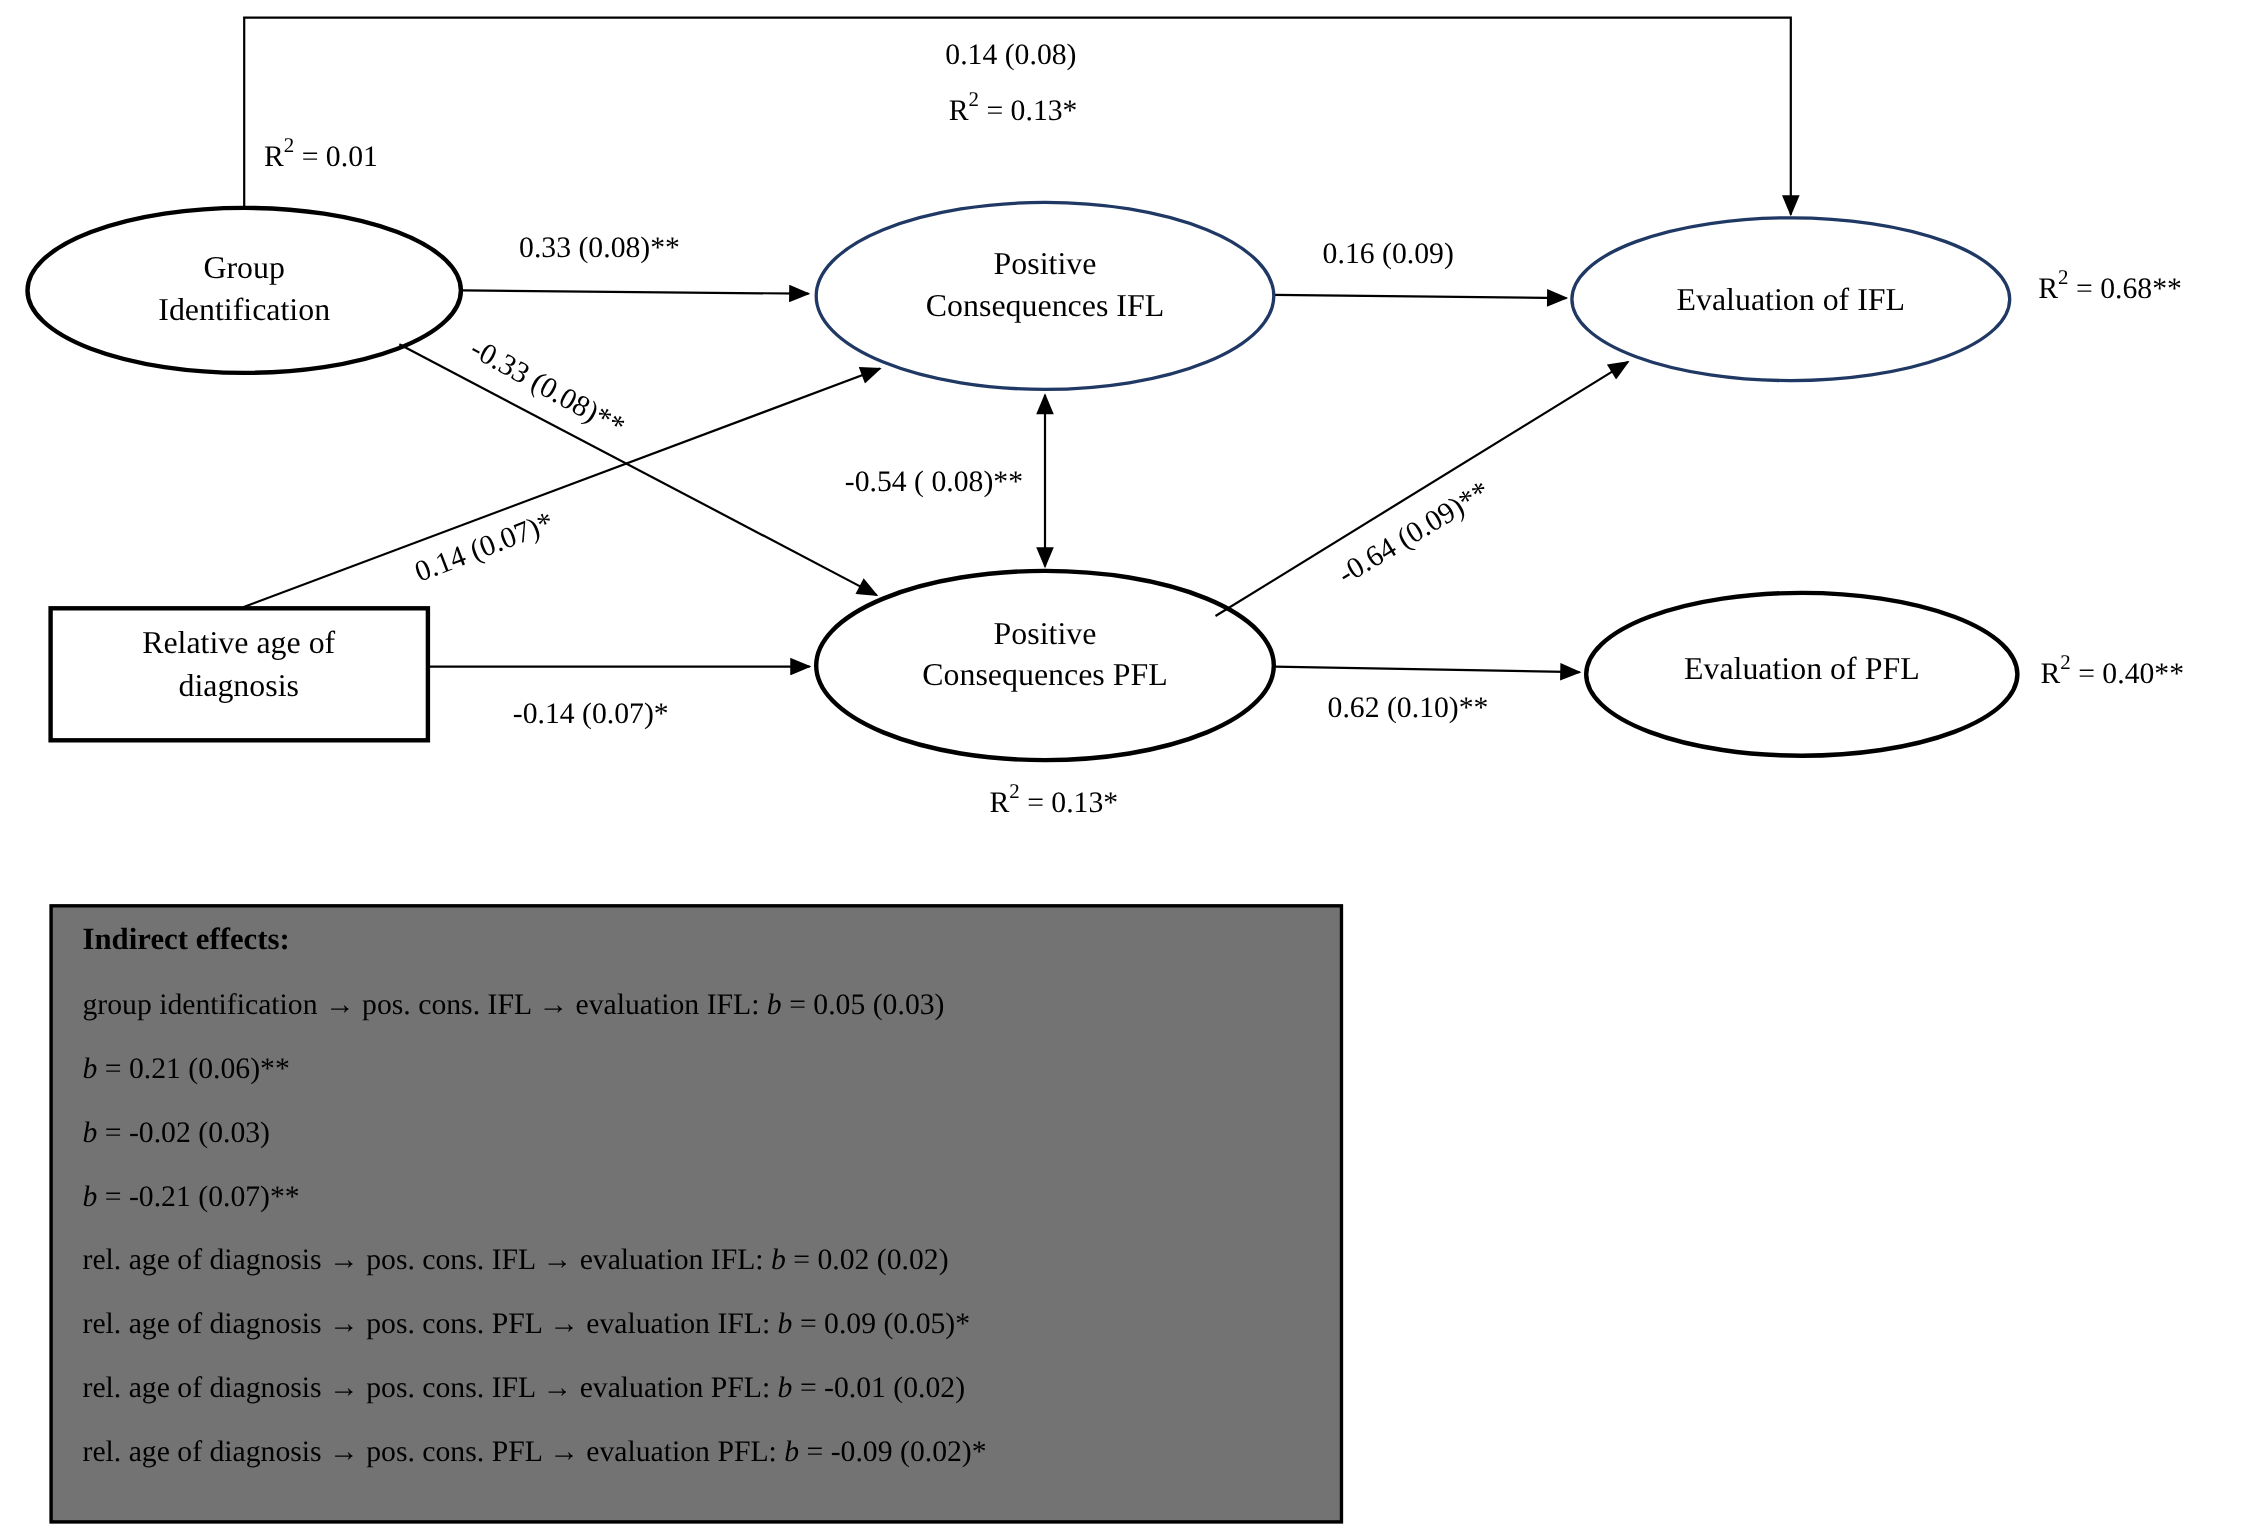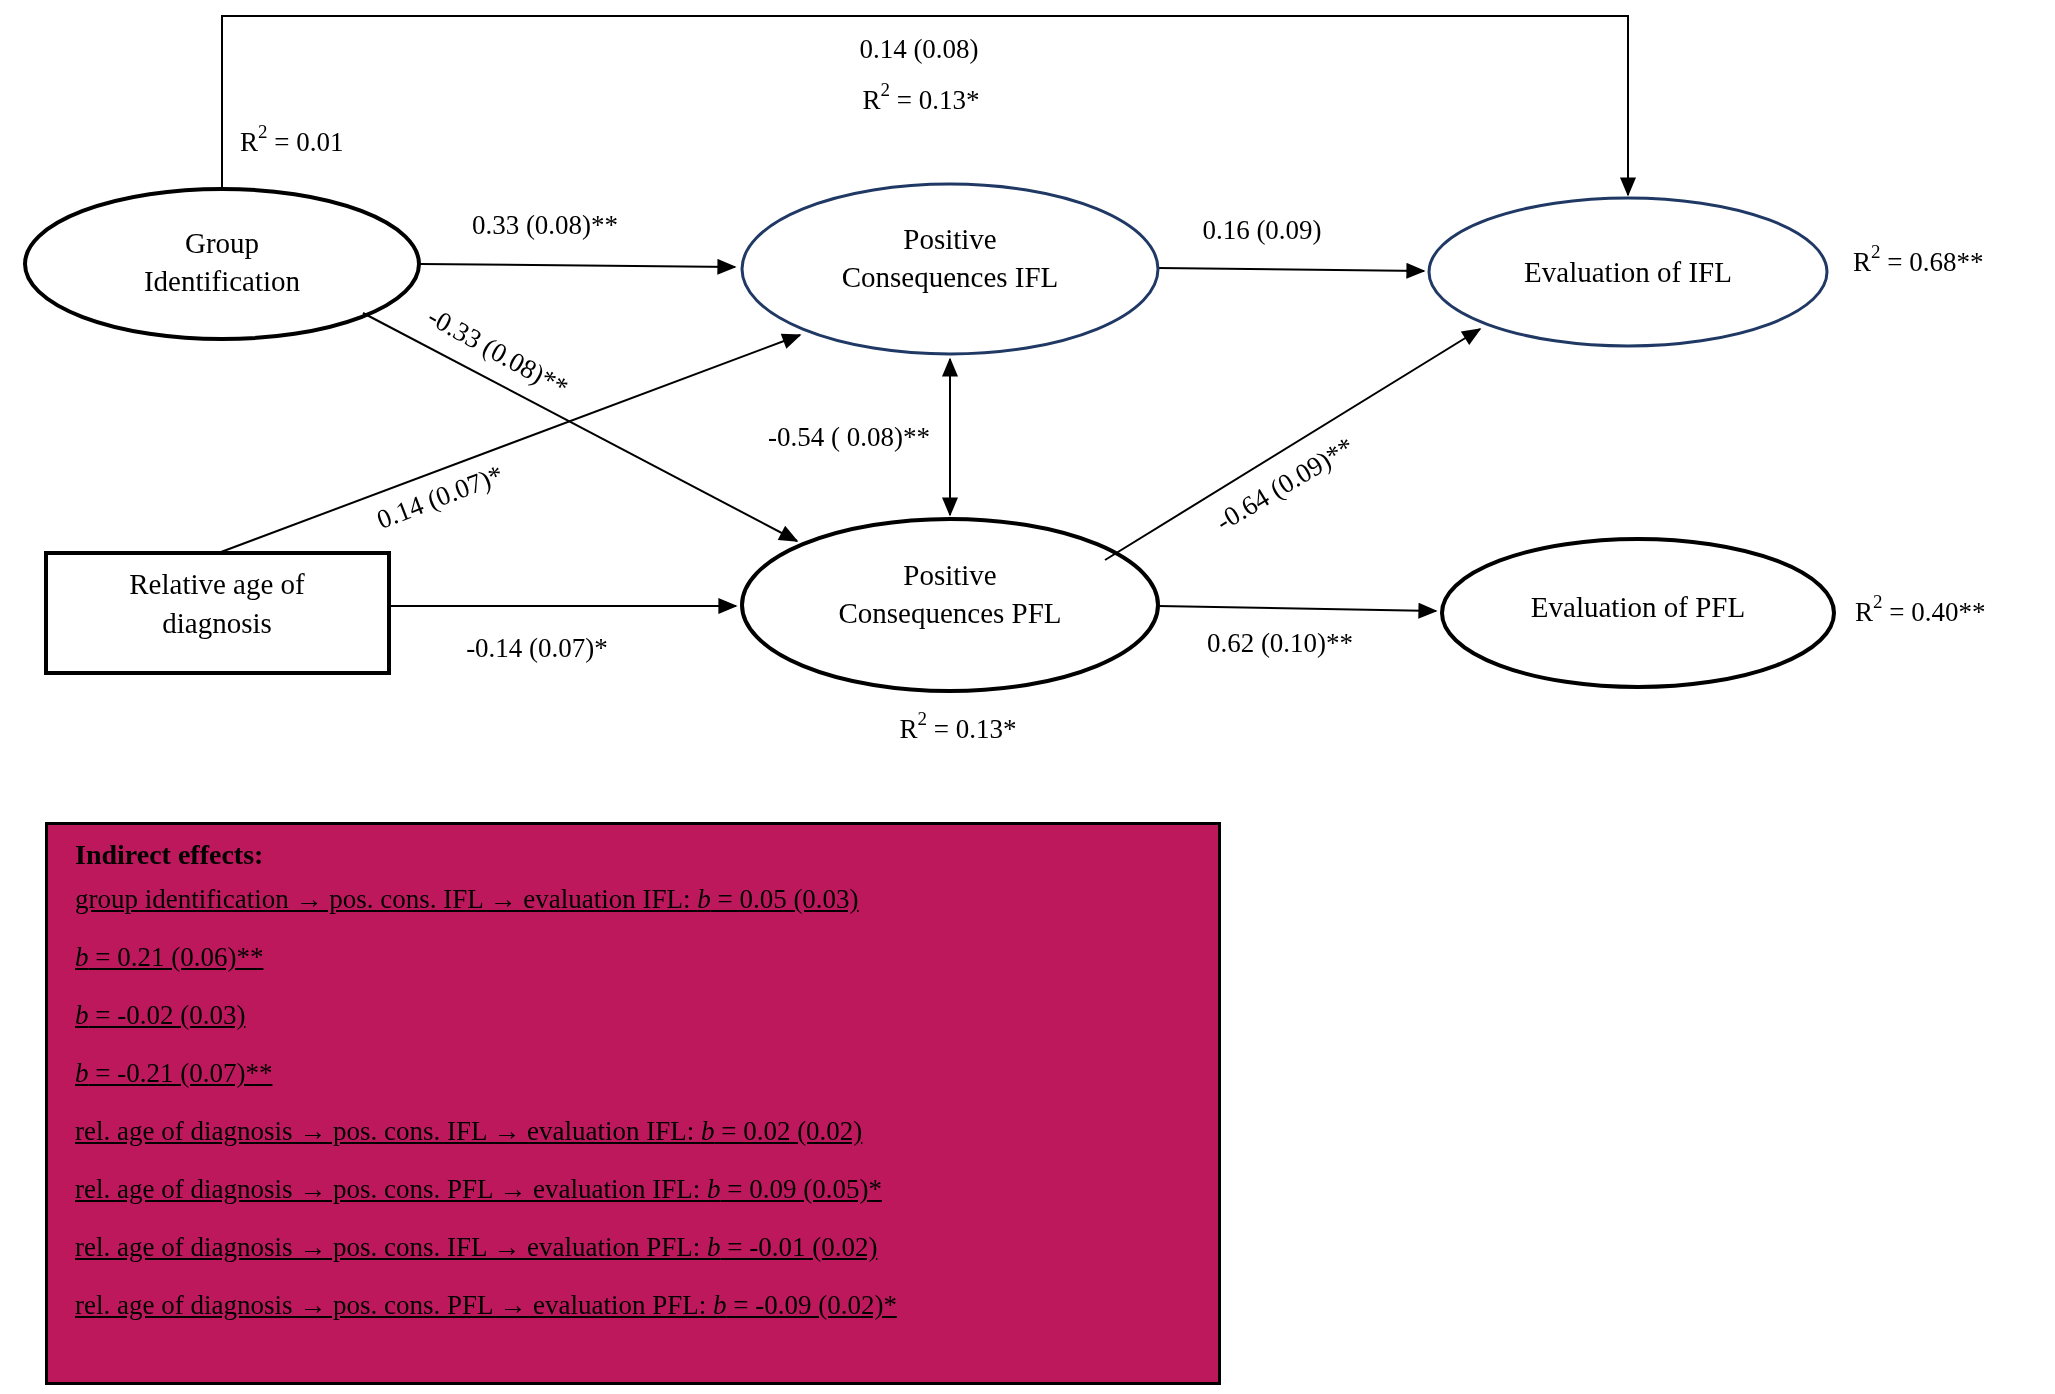--- a/index.html
+++ b/index.html
@@ -25,30 +25,30 @@
   .node-black { fill:none; stroke:#000; stroke-width:4; }
   .node-navy  { fill:none; stroke-width:3; }
   .node-rect  { fill:none; stroke:#000; stroke-width:4; }
 
   .indirect-box {
     position:absolute;
     left:45px; top:822px;
     width:1176px; height:563px;
     border:3px solid #000;
     box-sizing:border-box;
-    background:#be185d;
+    background:#737373;
     padding:12px 20px 0 27px;
   }
   .indirect-title {
     font-size:28px; font-weight:bold;
     line-height:36px; margin:0 0 11px 0;
   }
   .ie-row {
-    height:58px; display:flex; 
-    font-size:27px; white-space:pre;text-decoration:underline;
+    height:58px; display:flex; align-items:center;
+    font-size:27px; white-space:pre;
   }
   .ie-row i { font-style:italic; }
 </style>
 </head>
 <body>
 
 <div class="canvas">
 
   <svg width="2055" height="1394" viewBox="0 0 2055 1394">
     <defs>

